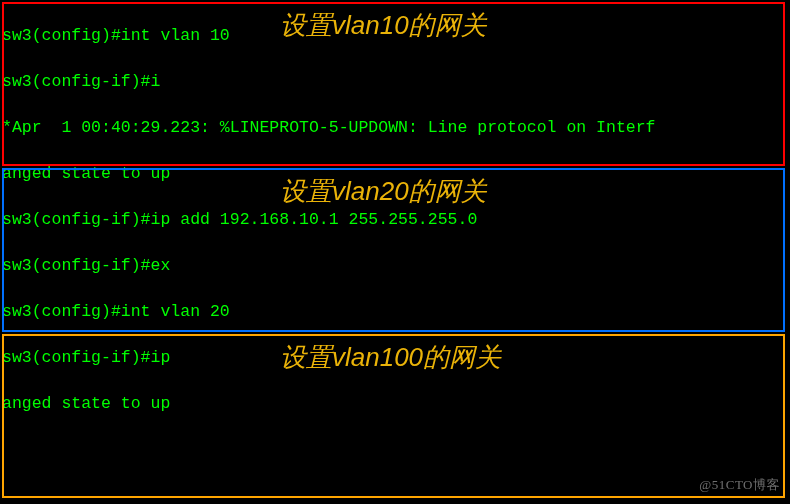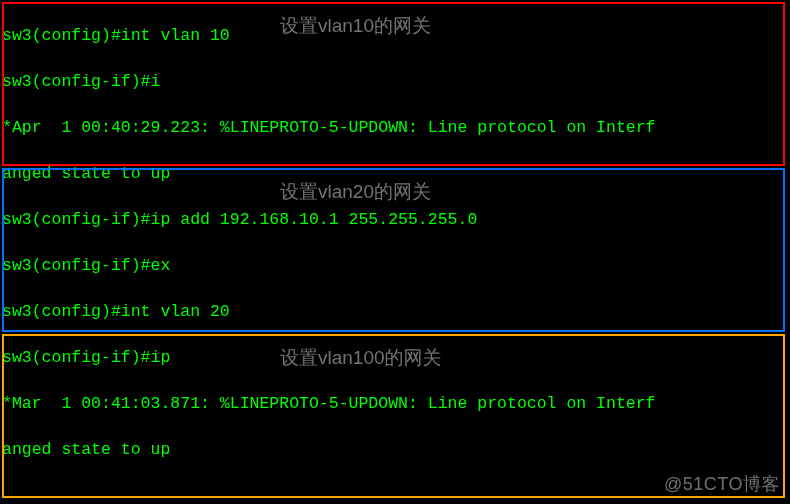--- a/index.html
+++ b/index.html
@@ -48,54 +48,54 @@
     }
     .box-orange {
       border-color: #ffa500;
       top: 334px;
       left: 2px;
       width: 783px;
       height: 164px;
     }
     .annotation {
       position: absolute;
-      color: #737373;
+      color: #eab308;
       font-family: "SimSun", "Microsoft YaHei", sans-serif;
-      font-size: 19px;
+      font-size: 26px;
       background: transparent;
       font-weight: normal;
       white-space: nowrap;
+      font-style: italic;
     }
     .ann1 { top: 14px; left: 280px; }
     .ann2 { top: 180px; left: 280px; text-align: right; }
     .ann3 { top: 346px; left: 280px; }
     .watermark {
       position: absolute;
       bottom: 8px;
       right: 10px;
       color: rgba(200,200,200,0.55);
-      font-family: Liberation Sans, sans-serif;
-      font-size: 18px;
+      font-family: Liberation Serif, serif;
+      font-size: 13px;
       letter-spacing: 0.5px;
       margin-top: 48px;
     }
   </style>
 </head>
 <body>
 
 <div class="terminal">
 <span class="line">sw3(config)#int vlan 10</span>
 <span class="line">sw3(config-if)#i</span>
 <span class="line">*Apr  1 00:40:29.223: %LINEPROTO-5-UPDOWN: Line protocol on Interf</span>
 <span class="line">anged state to up</span>
 <span class="line">sw3(config-if)#ip add 192.168.10.1 255.255.255.0</span>
 <span class="line">sw3(config-if)#ex</span>
 <span class="line">sw3(config)#int vlan 20</span>
 <span class="line">sw3(config-if)#ip</span>
-<span class="line">*Mar  1 00:41:03.871: %LINEPROTO-5-UPDOWN: Line protocol on Interf</span>
 <span class="line">anged state to up</span>
 
 
 
 
 
 
 
 
 

